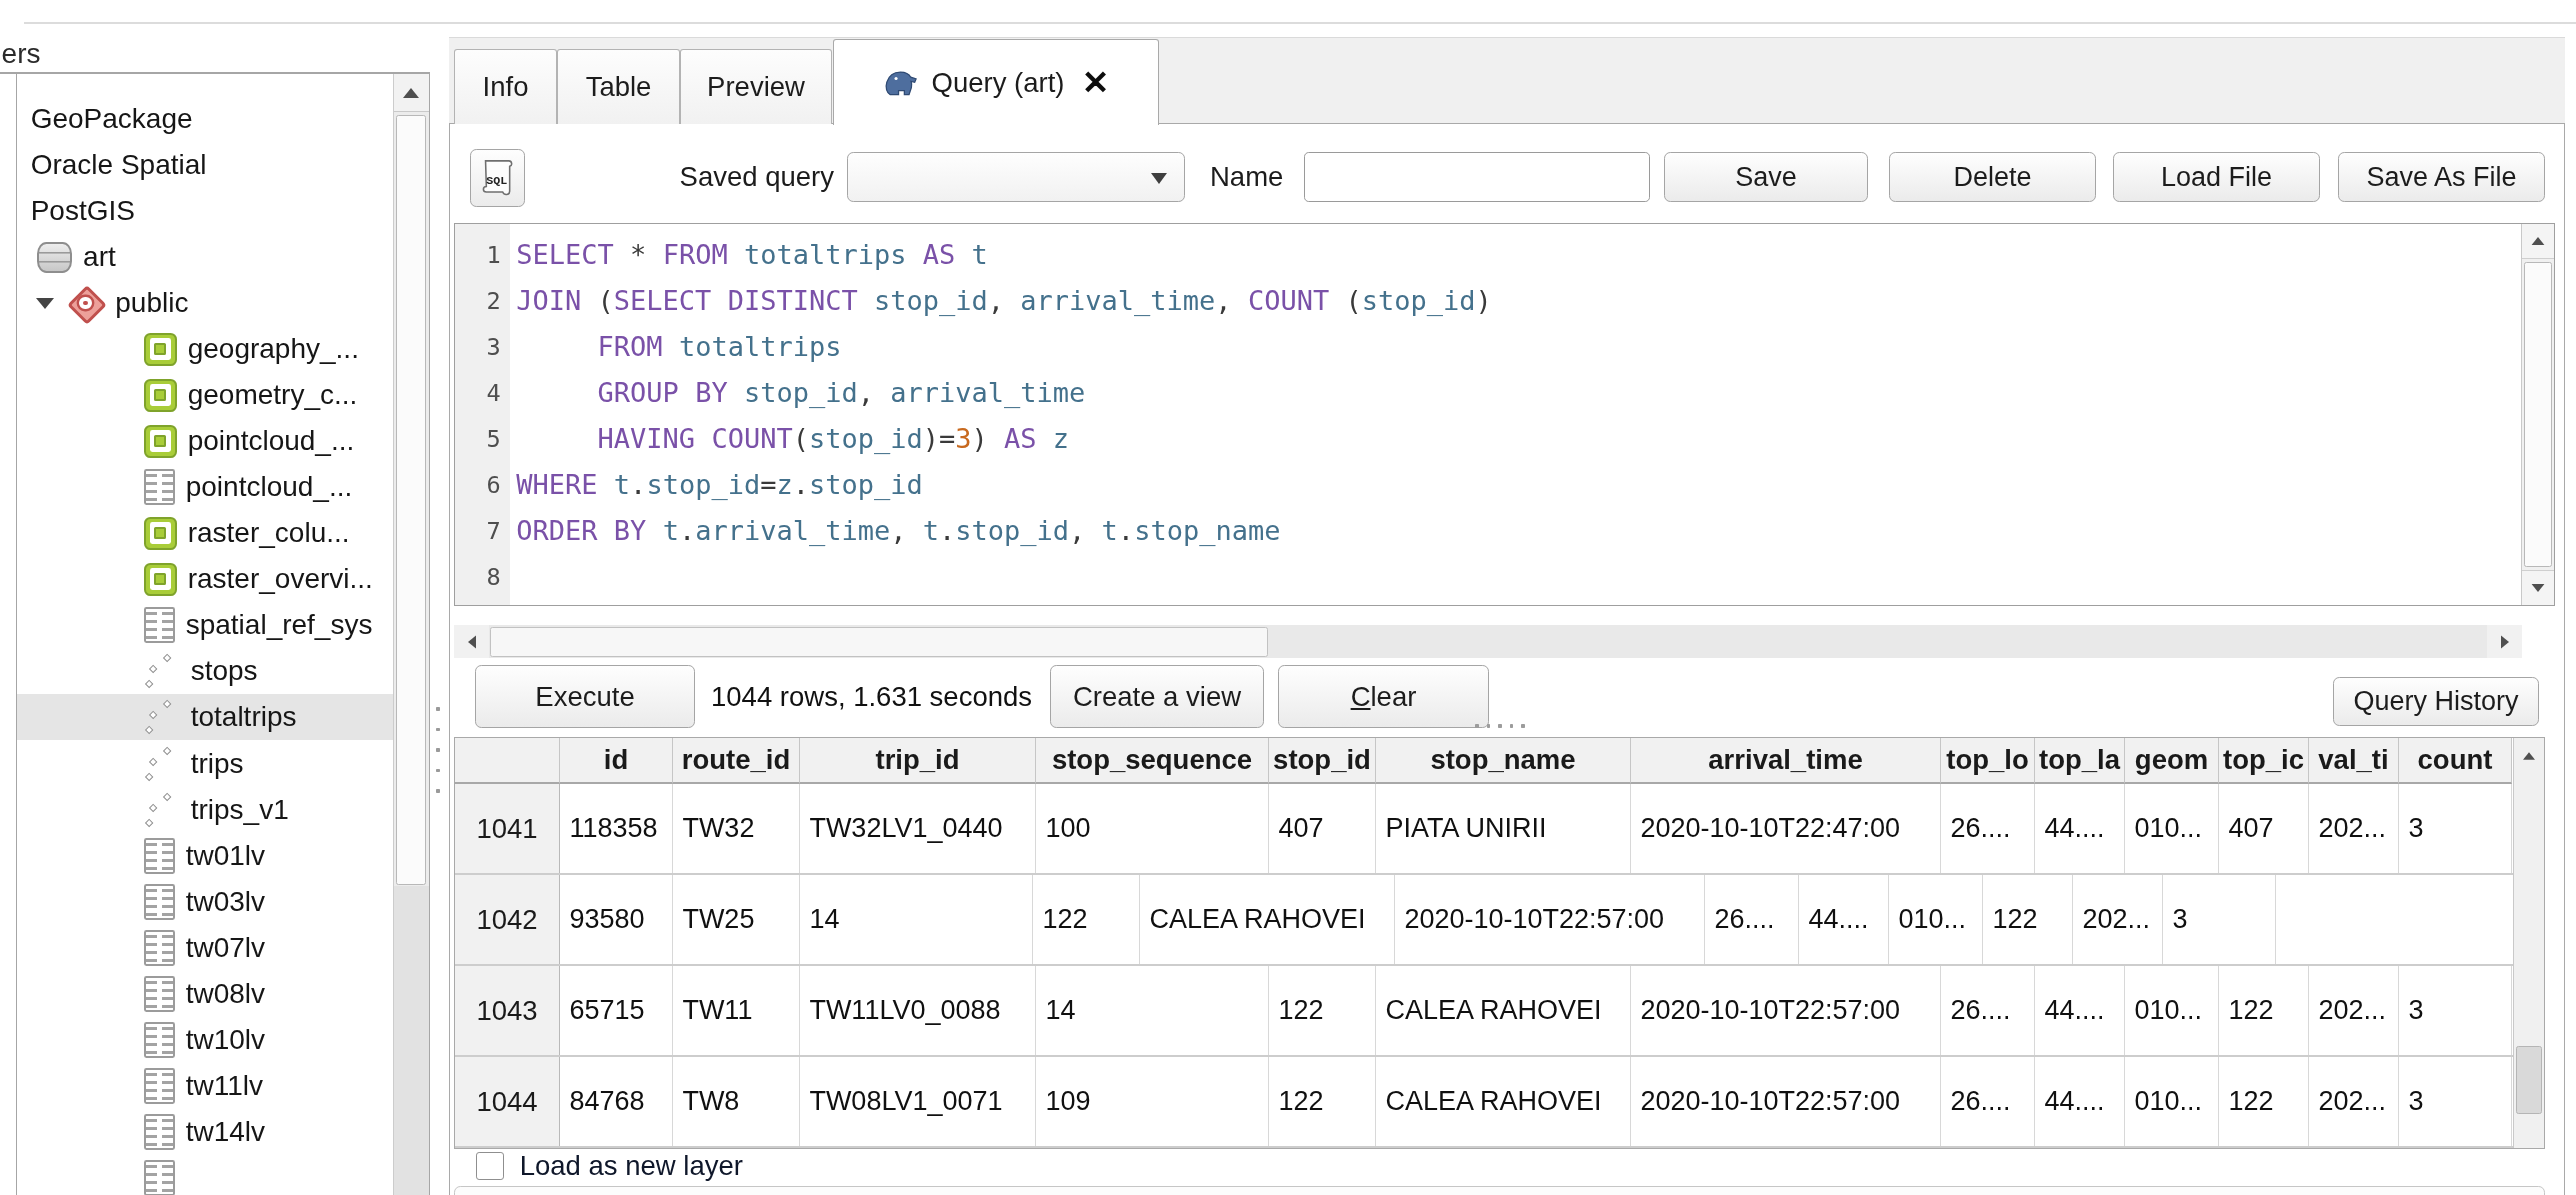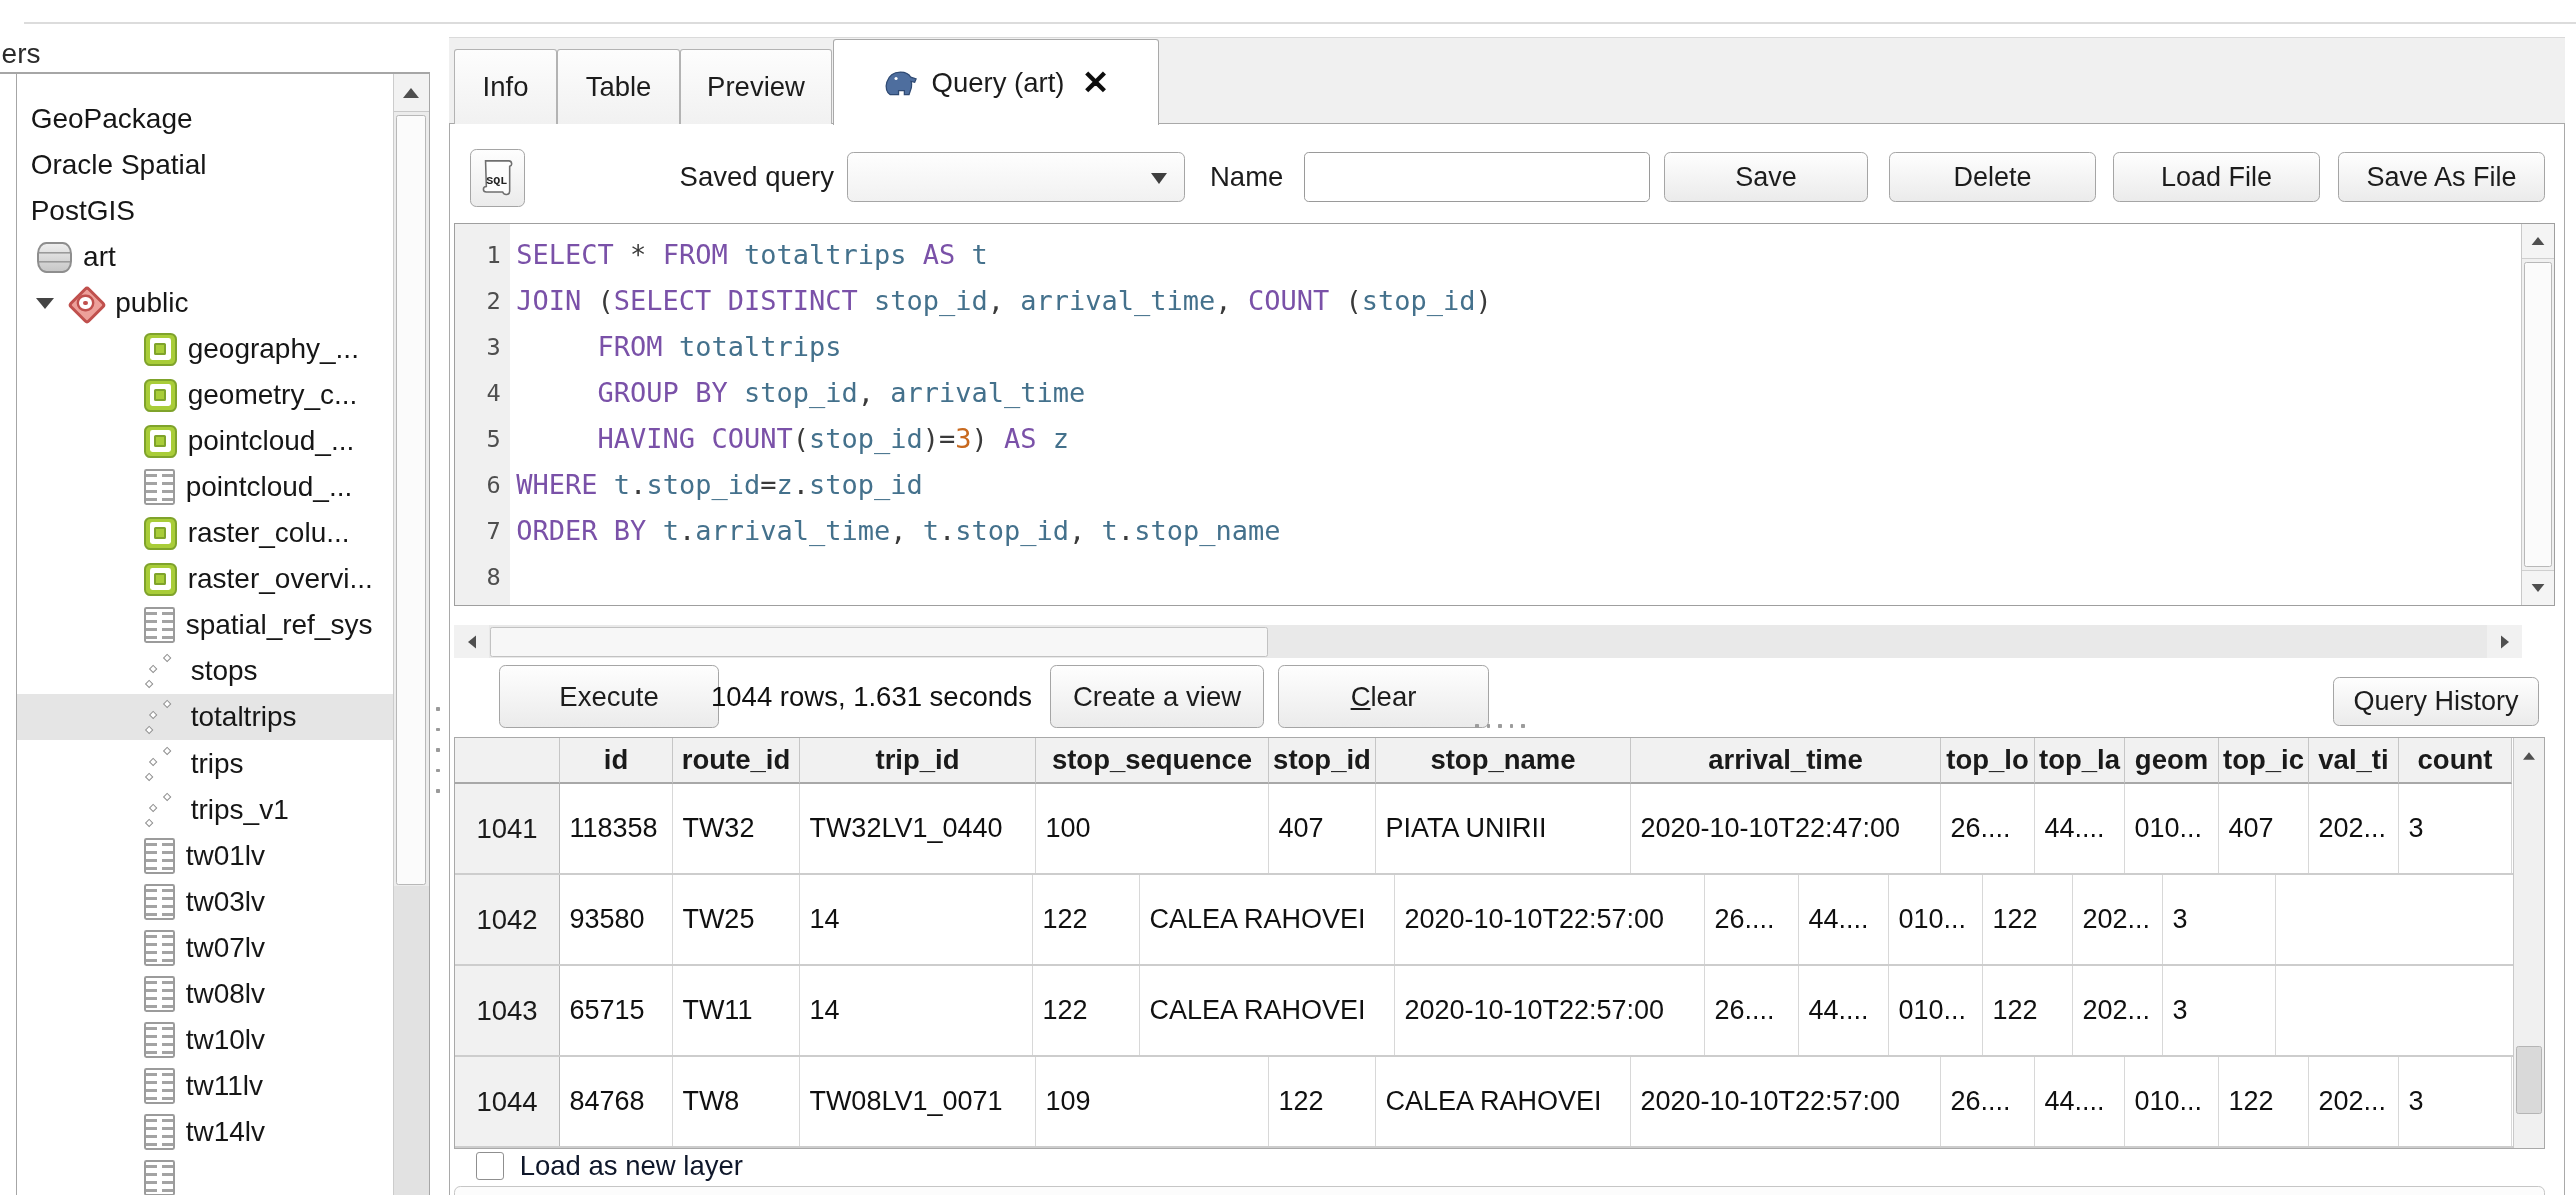--- a/index.html
+++ b/index.html
@@ -128,21 +128,21 @@
 
   .hscroll { left:454px; top:625px; width:2068px; height:33px; background:#e9e9e9; }
   .hscroll .left { position:absolute; left:0; top:0; bottom:0; width:35px; background:#f1f1f1;
     display:flex; align-items:center; justify-content:center; }
   .hscroll .right { position:absolute; right:0; top:0; bottom:0; width:35px; background:#f1f1f1;
     display:flex; align-items:center; justify-content:center; }
   .hscroll .thumb { position:absolute; left:36px; top:1.6px; height:30px; width:778px;
     background:#f7f7f7; border:0.8px solid #c2c2c2; border-radius:2.4px; }
 
   
-  .execute-btn { left:475px; top:665px; width:220px; height:63px; font-size:27.5px;margin-left:24px; }
+  .execute-btn { left:475px; top:665px; width:220px; height:63px; font-size:27.5px; }
   .status-text { left:711px; top:665px; width:346px; height:63px; font-size:27.5px; color:#111;
     display:flex; align-items:center; }
   .createview-btn { left:1050px; top:665px; width:214px; height:63px; font-size:27.5px; }
   .clear-btn { left:1278px; top:665px; width:211px; height:63px; font-size:27.5px; }
   .clear-btn .mn { text-decoration:underline; }
   .qhistory-btn { left:2333px; top:677px; width:206px; height:49px; font-size:27px; }
   .h-splitter-dots { left:1475px; top:724px; width:50px; height:4.7px; display:flex;
     justify-content:space-between; }
   .h-splitter-dots i { width:3.9px; height:3.9px; background:#9c9c9c; border-radius:0.8px; }
 
@@ -474,20 +474,21 @@
         <div class="rt-cell" style="width: 90px;">44....</div>
         <div class="rt-cell" style="width: 94px;">010...</div>
         <div class="rt-cell" style="width: 90px;">122</div>
         <div class="rt-cell" style="width: 90px;">202...</div>
         <div class="rt-cell" style="width: 113px;">3</div>
       </div>
       <div class="rt-row">
         <div class="rt-rowhdr" style="width: 105px;">1043</div>
         <div class="rt-cell" style="width: 113px;">65715</div>
         <div class="rt-cell" style="width: 127px;">TW11</div>
+        <div class="rt-cell" style="width: 236px;">TW11LV0_0088</div>
         <div class="rt-cell" style="width: 233px;">14</div>
         <div class="rt-cell" style="width: 107px;">122</div>
         <div class="rt-cell" style="width: 255px;">CALEA RAHOVEI</div>
         <div class="rt-cell" style="width: 310px;">2020-10-10T22:57:00</div>
         <div class="rt-cell" style="width: 94px;">26....</div>
         <div class="rt-cell" style="width: 90px;">44....</div>
         <div class="rt-cell" style="width: 94px;">010...</div>
         <div class="rt-cell" style="width: 90px;">122</div>
         <div class="rt-cell" style="width: 90px;">202...</div>
         <div class="rt-cell" style="width: 113px;">3</div>

